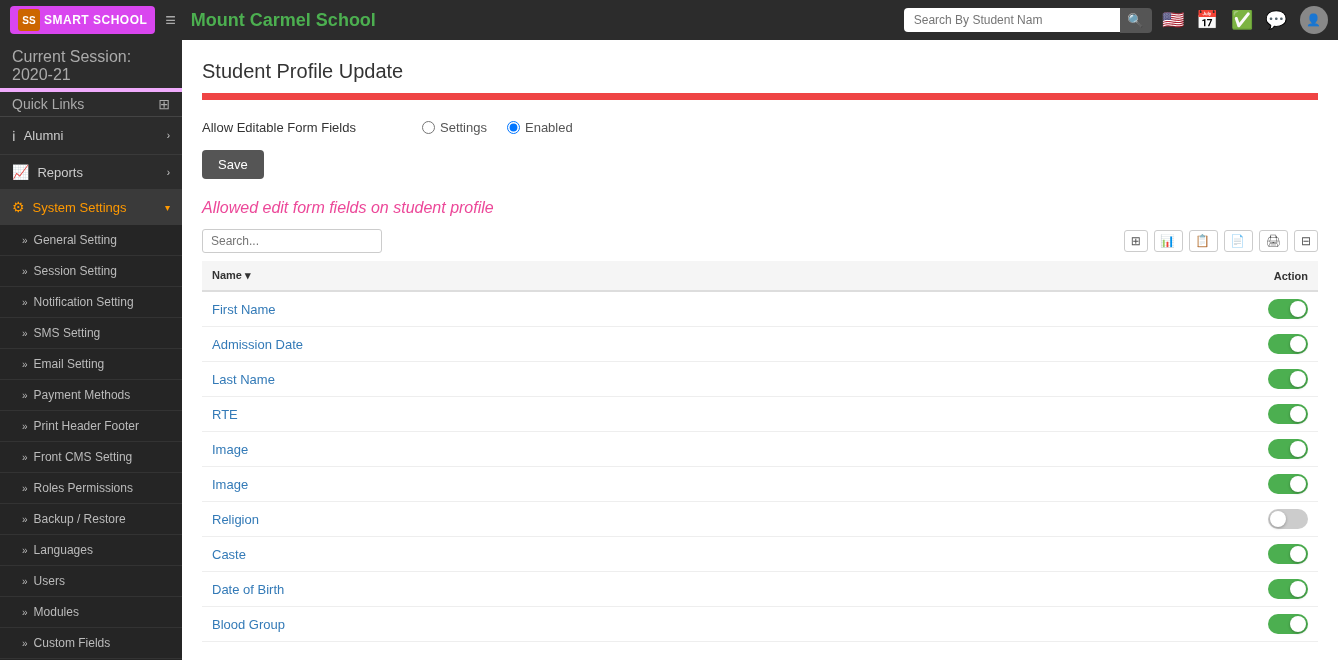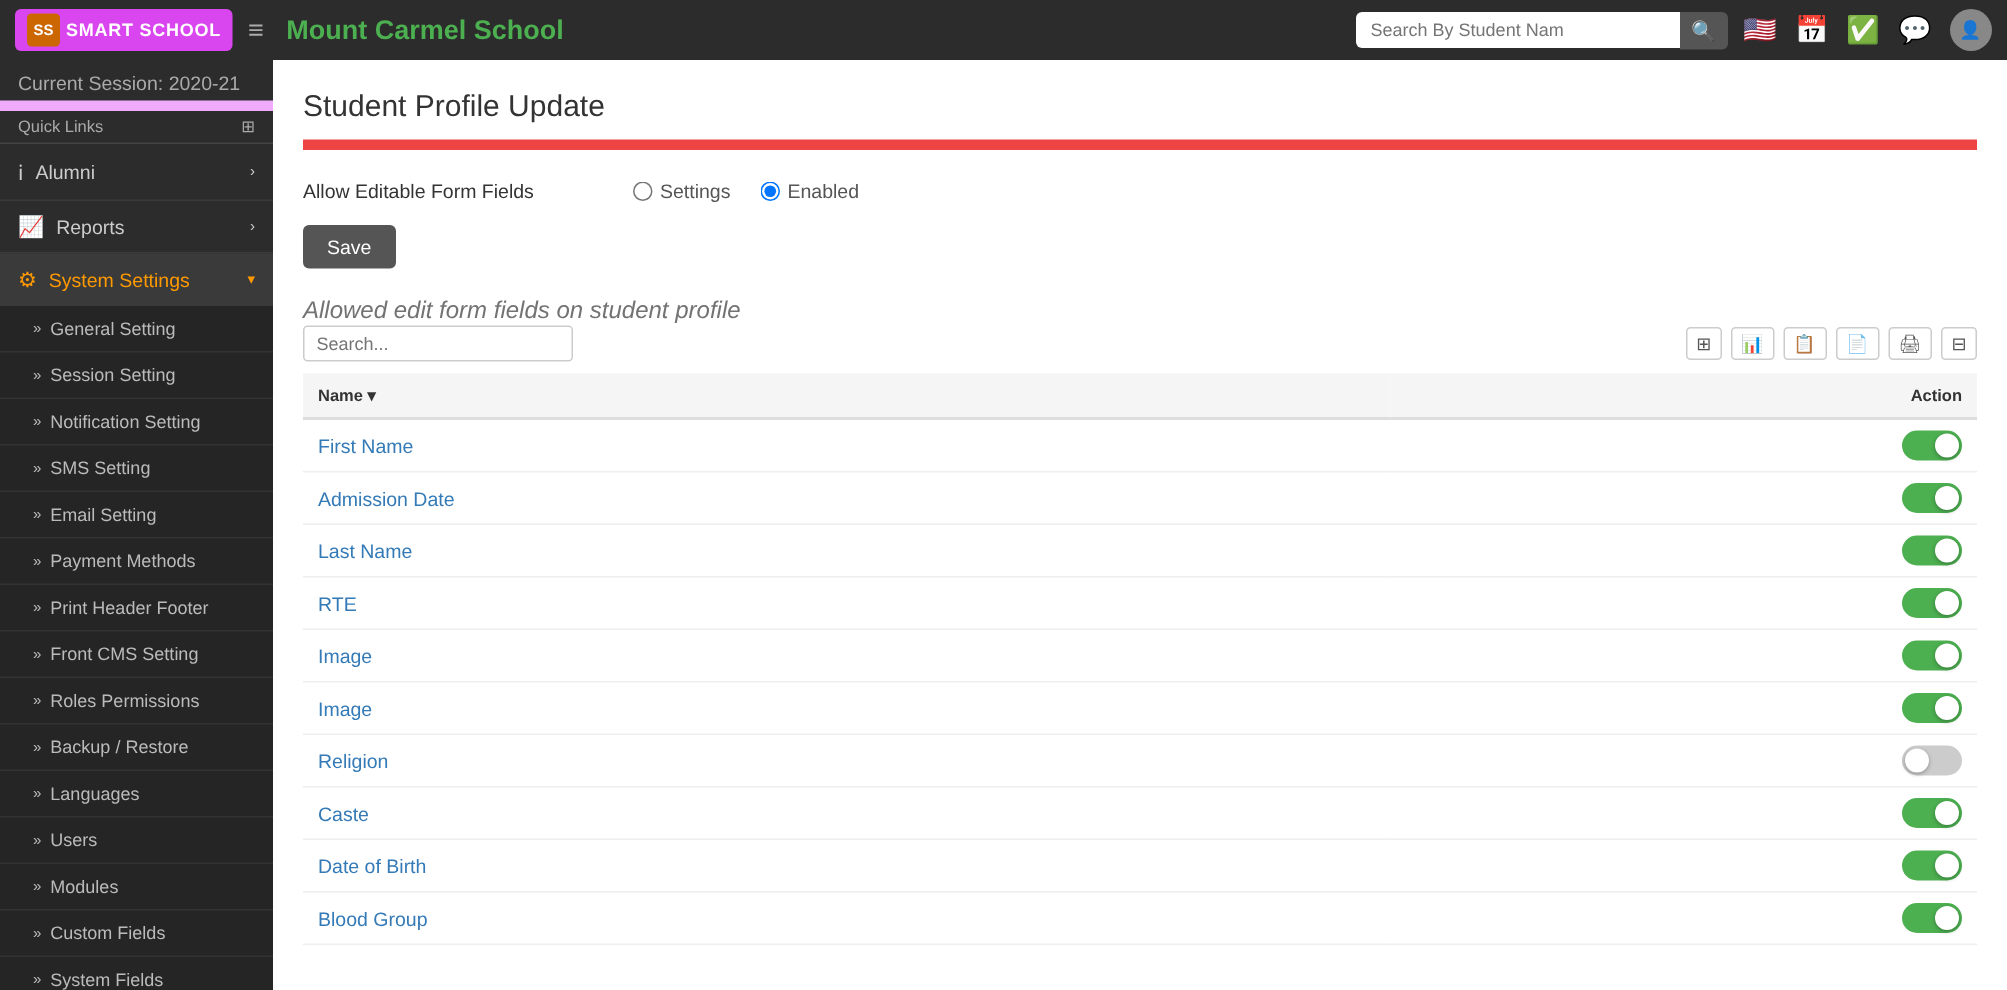--- a/index.html
+++ b/index.html
@@ -69,28 +69,28 @@
       width: 182px;
       background: #2c2c2c;
       color: #ccc;
       display: flex;
       flex-direction: column;
       overflow-y: auto;
       flex-shrink: 0;
     }
     .sidebar-session {
       padding: 8px 12px 4px;
-      font-size: 13px;
+      font-size: 16px;
       color: #aaa;
-      border-bottom: 7px solid #f0abfc;
+      border-bottom: 4px solid #f0abfc;
     }
     .sidebar-quicklinks {
       display: flex; align-items: flex-end; justify-content: space-between;
       padding: 4px 12px;
-      font-size: 11px; color: #aaa;
+      font-size: 14px; color: #aaa;
       border-bottom: 1px solid #444;
     }
     .sidebar-item {
       display: flex;
       align-items: center;
       padding: 9px 12px;
       cursor: pointer;
       border-bottom: 1px solid #3a3a3a;
       font-size: 13px;
       color: #ccc;
@@ -140,22 +140,23 @@
       border: none;
       padding: 7px 16px;
       border-radius: 4px;
       cursor: pointer;
       font-size: 13px;
       margin-bottom: 20px;
     }
 
     .section-title {
       font-size: 16px;
-      color: #737373;
+      color: #ec4899;
       font-style: italic;
+      margin-bottom: 12px;
     }
 
     .table-toolbar {
       display: flex;
       justify-content: space-between;
       align-items: center;
       margin-bottom: 8px;
     }
     .table-search {
       border: 1px solid #ccc;

